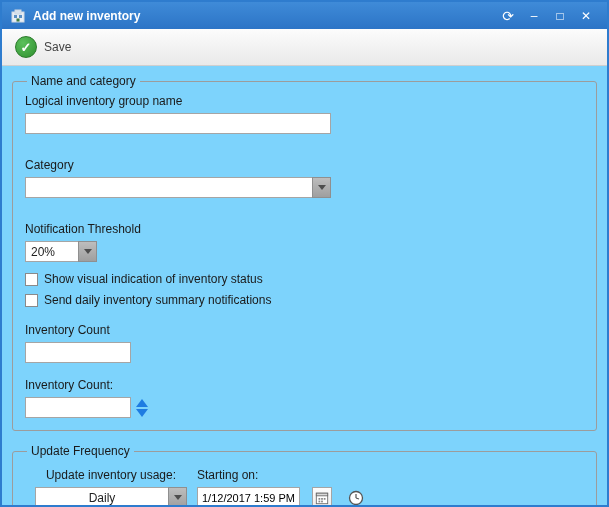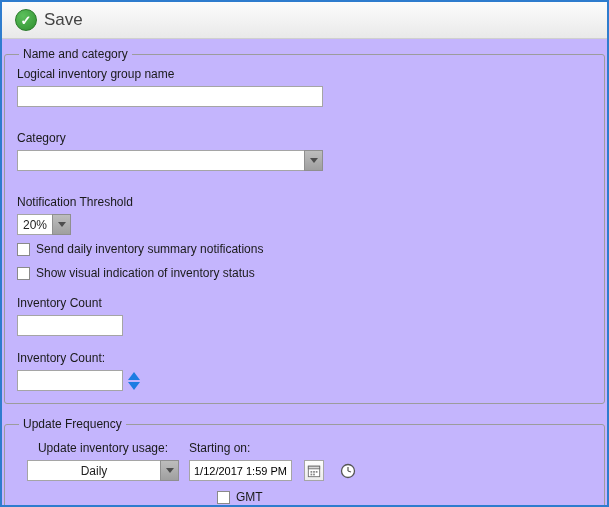--- a/index.html
+++ b/index.html
@@ -41,23 +41,23 @@
     padding: 3px 14px 3px 6px; border: 1px solid transparent; border-radius: 2px;
     cursor: pointer;
   }
   .save-circle {
     width: 22px; height: 22px; border-radius: 50%;
     background: radial-gradient(circle at 35% 30%, #5cc05c, #2e8f2e);
     border: 1px solid #2a7a2a;
     display: flex; align-items: center; justify-content: center;
     color: #fff; font-size: 13px; font-weight: bold;
   }
-  .save-label { font-size: 17px; color: #444; }
-  
-  .content { flex: 1; background: #c4b5fd; padding: 8px 2px 10px; overflow: hidden; }
+  .save-label { font-size: 12px; color: #444; }
+  
+  .content { flex: 1; background: #7dd3fc; padding: 8px 10px 10px; overflow: hidden; }
   fieldset.group {
     border: 1px solid #9c9c9c; border-radius: 3px;
     padding: 2px 12px 12px; margin-bottom: 13px;
   }
   fieldset.group legend { font-size: 12px; color: #1a1a1a; padding: 0 4px; margin-left: 2px; }
   .fld-label { display: block; font-size: 12px; color: #1a1a1a; margin: 24px 0 5px; }
   .txt-input {
     border: 1px solid #a5a5a5; background: #fff; height: 21px;
     font-family: "Liberation Sans", sans-serif; font-size: 12px; padding: 0 4px;
     outline: none;
@@ -96,20 +96,36 @@
     display: flex; align-items: center; justify-content: center; cursor: pointer;
   }
   .clock-wrap { margin-left: 4px; display: flex; align-items: center; cursor: pointer; }
   .gmt-row { margin-top: 9px; margin-left: 28px; align-items: center; }
 </style>
 </head>
 <body>
 
 <div class="window">
 
+  <div class="titlebar">
+    <span class="app-icon">
+      <svg width="16" height="16" viewBox="0 0 16 16">
+        <rect x="2" y="4" width="12" height="10" fill="#e8eef5" stroke="#cfd8e2"></rect>
+        <rect x="5" y="2" width="6" height="4" fill="#d7e1ec" stroke="#cfd8e2"></rect>
+        <rect x="4" y="7" width="3" height="3" fill="#5a8fc4"></rect>
+        <rect x="9" y="7" width="3" height="3" fill="#5a8fc4"></rect>
+        <rect x="6.5" y="10.5" width="3" height="3" fill="#3f7a3f"></rect>
+      </svg>
+    </span>
+    <span class="title-text">Add new inventory</span>
+    <span class="win-btn refresh">⟳</span>
+    <span class="win-btn">–</span>
+    <span class="win-btn">□</span>
+    <span class="win-btn">✕</span>
+  </div>
 
   <div class="toolbar">
     <div class="save-btn">
       <span class="save-circle">✓</span>
       <span class="save-label">Save</span>
     </div>
   </div>
 
   <div class="content">
 
@@ -121,34 +137,34 @@
 
       <label class="fld-label">Category</label>
       <div class="combo" style="width:306px;">
         <div class="combo-field" style="flex:1;"></div>
         <div class="combo-btn">
           <span class="tri-down"></span>
         </div>
       </div>
 
       <label class="fld-label">Notification Threshold</label>
-      <div class="combo" style="width:54px;">
+      <div class="combo" style="width:72px;">
         <div class="combo-field" style="flex:1;">20%</div>
         <div class="combo-btn">
           <span class="tri-down"></span>
         </div>
       </div>
 
+      <div class="chk-row" style="margin-top:10px;">
+        <span class="checkbox"></span>
+        <span class="chk-label">Show visual indication of inventory status</span>
+      </div>
       <div class="chk-row">
         <span class="checkbox"></span>
         <span class="chk-label">Send daily inventory summary notifications</span>
-      </div>
-      <div class="chk-row" style="margin-top:10px;">
-        <span class="checkbox"></span>
-        <span class="chk-label">Show visual indication of inventory status</span>
       </div>
 
       <label class="fld-label" style="margin-top:16px;">Inventory Count</label>
       <input class="txt-input w-sm" type="text" value="" style="">
 
       <label class="fld-label" style="margin-top:15px;">Inventory Count:</label>
       <div class="count-row">
         <input class="txt-input w-sm" type="text" value="" style="">
         <div class="spinner">
           <span class="spin-up"></span>

